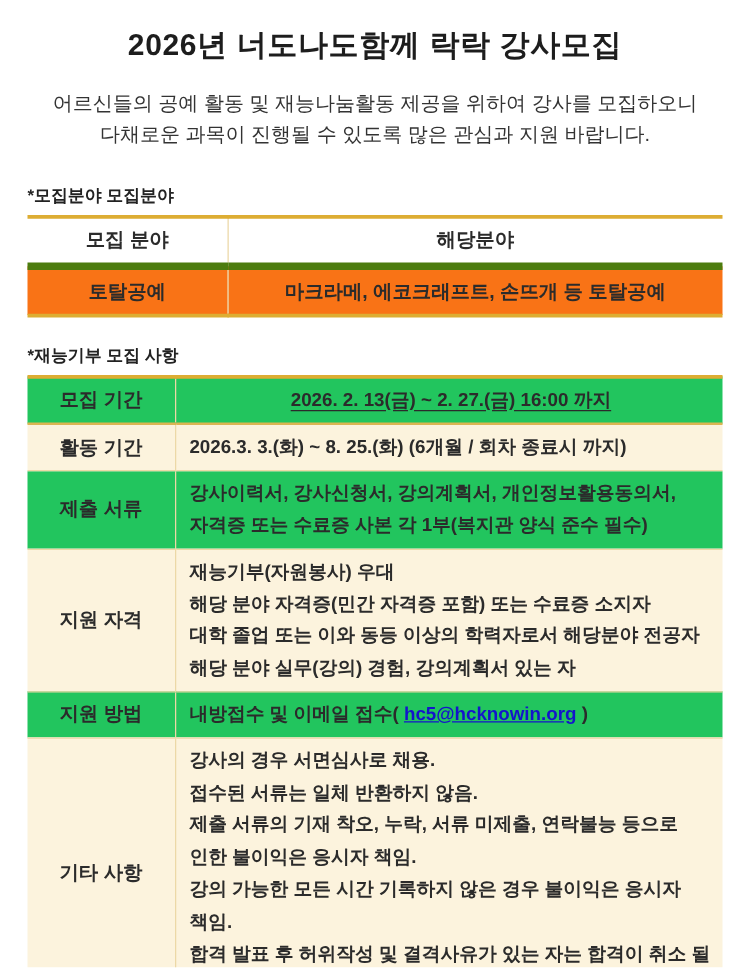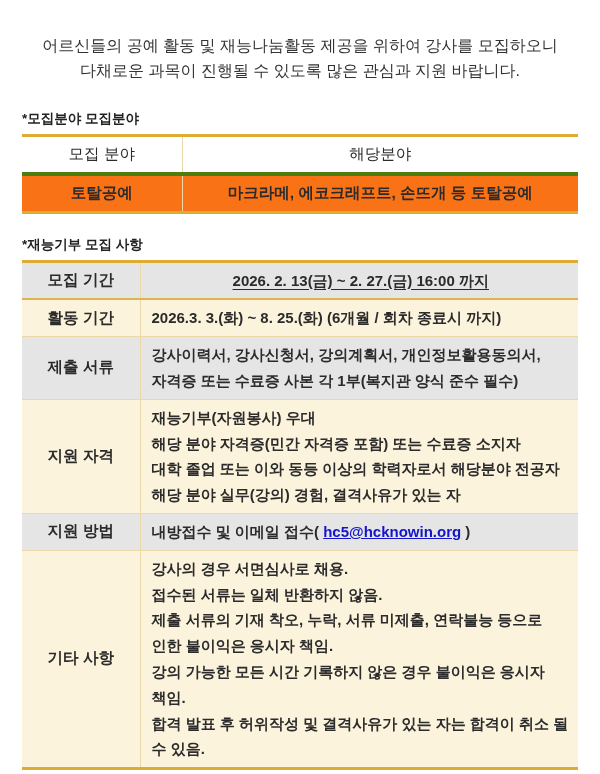--- a/index.html
+++ b/index.html
@@ -49,23 +49,23 @@
     border-top: 3px solid #ddad33;
     border-bottom: 3px solid #ddad33;
   }
   .t1 th, .t1 td {
     font-size: 15.5px;
     padding: 7px 6px;
     text-align: center;
     vertical-align: middle;
   }
   .t1 thead th {
-    font-weight: 400;
+    font-weight: 700;
     background: #ffffff;
-    border-bottom: 4px solid #4d7c0f;
+    border-bottom: 6px solid #4d7c0f;
     height: 36px;
   }
   .t1 tbody td {
     background: #f97316;
     font-weight: 700;
     height: 38px;
   }
   .t1 .col-field { width: 160px; border-right: 1.5px solid #ecd8a6; }
 
   
@@ -84,36 +84,37 @@
   }
   .t2 td {
     text-align: left;
     vertical-align: middle;
     font-size: 15px;
     font-weight: 600;
     padding: 5px 8px 5px 11px;
     line-height: 1.72;
     word-break: keep-all;
   }
-  .t2 tr { background: #e5e5e5; }
+  .t2 tr { background: #22c55e; }
   .t2 tr.shaded { background: #fcf3dd; }
   .t2 tr + tr th, .t2 tr + tr td { border-top: 1.5px solid #ecd8a6; }
   .t2 tr.strong-sep th, .t2 tr.strong-sep td { border-top: 2px solid #dcb551; }
   .t2 .u { text-decoration: underline; text-underline-offset: 3px; text-align: center; }
   .t2 a {
     color: #1414cc;
     text-decoration: underline;
     font-weight: 600;
   }
 </style>
 </head>
 <body>
 
 <div class="page">
 
+  <h1 class="doc-title">2026년 너도나도함께 락락 강사모집</h1>
 
   <p class="intro">어르신들의 공예 활동 및 재능나눔활동 제공을 위하여 강사를 모집하오니 다채로운 과목이 진행될 수 있도록 많은 관심과 지원 바랍니다.</p>
 
   <div class="section-heading">*모집분야 모집분야</div>
 
   <table class="t1">
     <thead>
       <tr>
         <th class="col-field">모집 분야</th>
         <th>해당분야</th>
@@ -148,21 +149,21 @@
           <td>
             <div>강사이력서, 강사신청서, 강의계획서, 개인정보활용동의서, 자격증 또는 수료증 사본 각 1부(복지관 양식 준수 필수)</div>
           </td>
         </tr>
         <tr class="shaded">
           <th>지원 자격</th>
           <td>
             <div>재능기부(자원봉사) 우대</div>
             <div>해당 분야 자격증(민간 자격증 포함) 또는 수료증 소지자</div>
             <div>대학 졸업 또는 이와 동등 이상의 학력자로서 해당분야 전공자</div>
-            <div>해당 분야 실무(강의) 경험, 결격사유가 있는 자</div>
+            <div>해당 분야 실무(강의) 경험, 강의계획서 있는 자</div>
           </td>
         </tr>
         <tr>
           <th>지원 방법</th>
           <td><span>내방접수 및 이메일 접수( </span><a href="#">hc5@hcknowin.org</a><span> )</span></td>
         </tr>
         <tr class="shaded">
           <th>기타 사항</th>
           <td>
             <div>강사의 경우 서면심사로 채용.</div>

